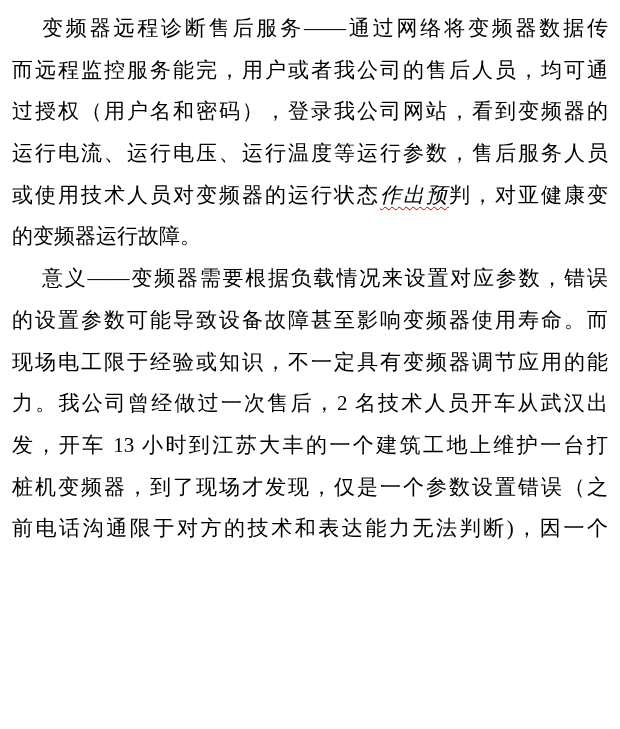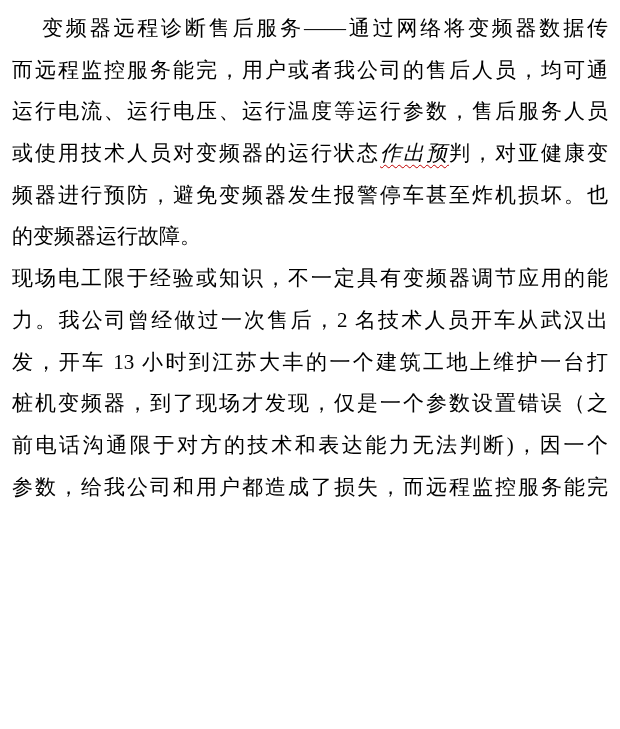--- a/index.html
+++ b/index.html
@@ -54,27 +54,28 @@
   }
 </style>
 </head>
 <body>
 
 <div class="page">
   <div>
       <div class="para">
         <div class="line indent"><span>变频器远程诊断售后服务——通过网络将变频器数据传</span></div>
         <div class="line"><span>而远程监控服务能完，用户或者我公司的售后人员，均可通</span></div>
+        <div class="line"><span>过授权（用户名和密码），登录我公司网站，看到变频器的</span></div>
         <div class="line"><span>运行电流、运行电压、运行温度等运行参数，售后服务人员</span></div>
         <div class="line"><span>或使用技术人员对变频器的运行状态</span><span class="mark-spelling">作出预</span><span>判，对亚健康变</span></div>
-        <div class="line"><span>频器进行预防，避免变频器发生报警停车甚至炸机损坏。也</span></div>
         <div class="line no-justify"><span>的变频器运行故障。</span></div>
       </div>
       <div class="para">
+        <div class="line indent"><span>意义——变频器需要根据负载情况来设置对应参数，错误</span></div>
+        <div class="line"><span>的设置参数可能导致设备故障甚至影响变频器使用寿命。而</span></div>
         <div class="line"><span>现场电工限于经验或知识，不一定具有变频器调节应用的能</span></div>
         <div class="line"><span>力。我公司曾经做过一次售后，2 名技术人员开车从武汉出</span></div>
         <div class="line"><span>发，开车 13 小时到江苏大丰的一个建筑工地上维护一台打</span></div>
         <div class="line"><span>桩机变频器，到了现场才发现，仅是一个参数设置错误（之</span></div>
         <div class="line"><span>前电话沟通限于对方的技术和表达能力无法判断)，因一个</span></div>
-        <div class="line"><span>参数，给我公司和用户都造成了损失，而远程监控服务能完</span></div>
       </div>
     </div>
 </div>
 
 </body></html>

